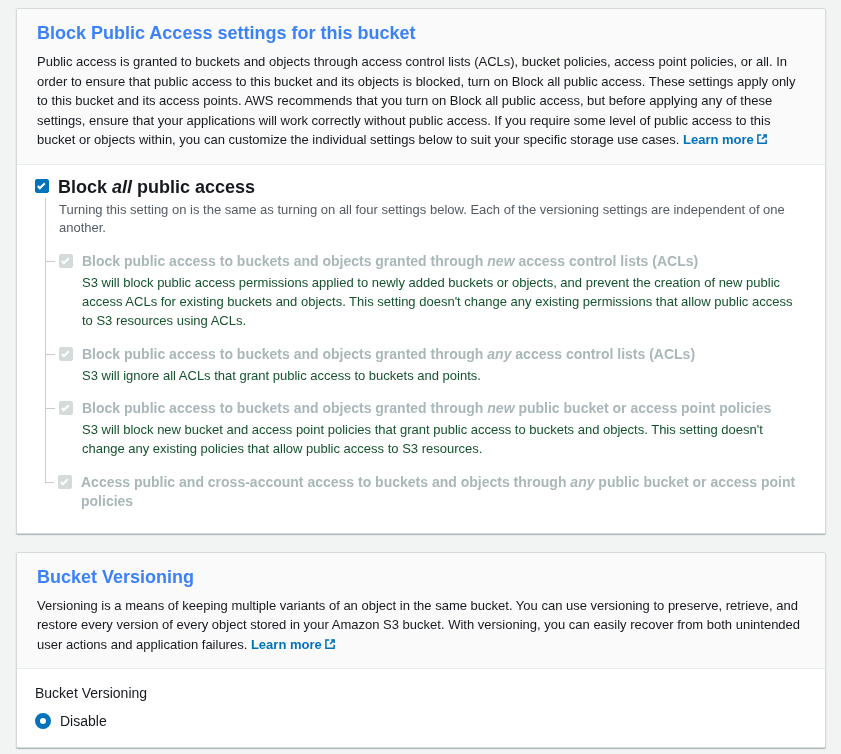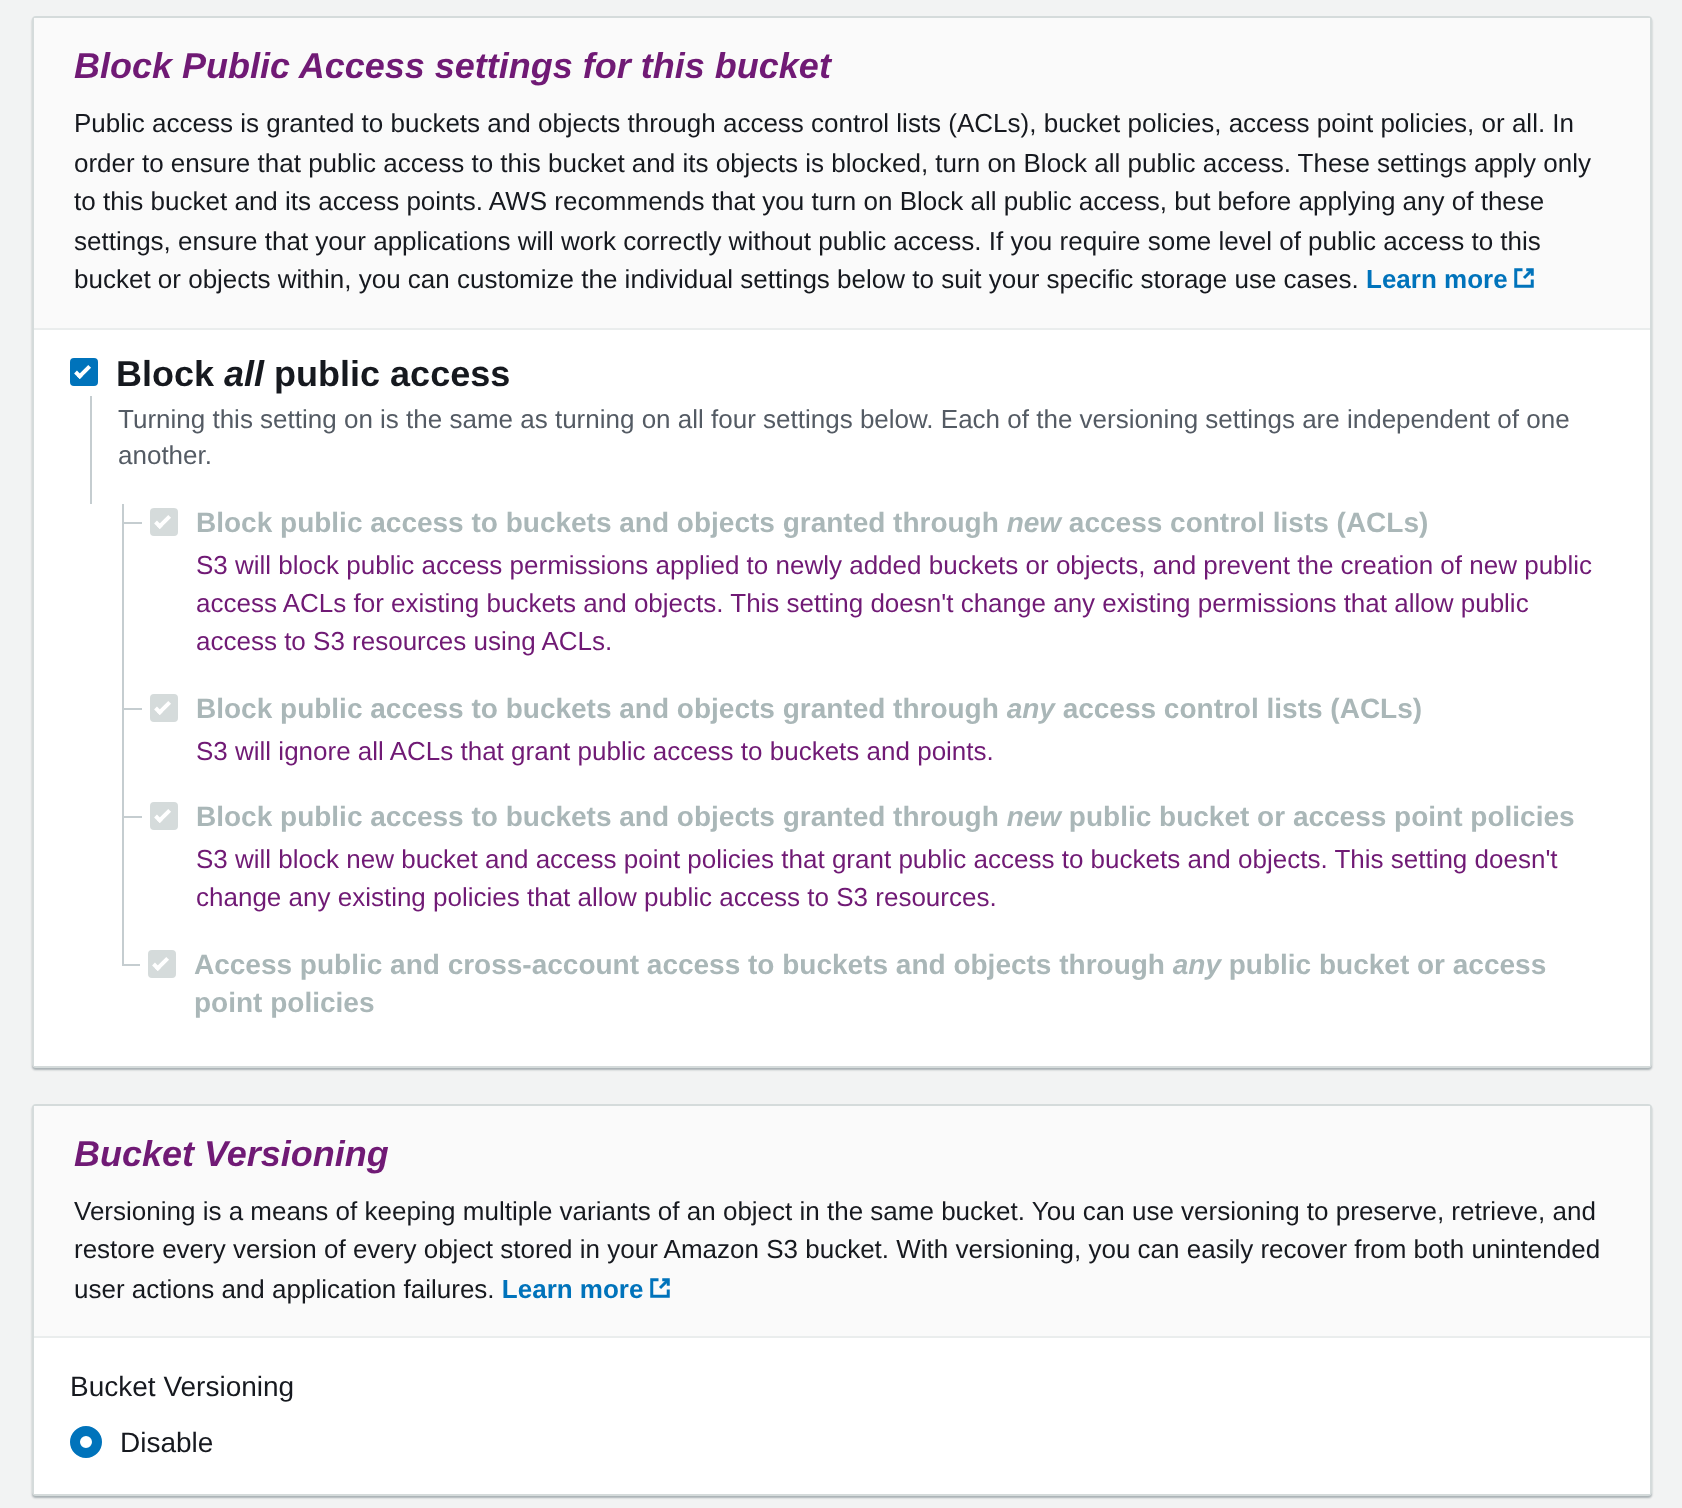--- a/index.html
+++ b/index.html
@@ -19,23 +19,22 @@
     margin-bottom:18px;
   }
   .card-header {
     background:#fafafa;
     border-bottom:1px solid #eaeded;
     padding:14px 20px 14px 20px;
   }
   .card-title {
     font-size:18px;
     font-weight:700;
-    color:#701a75;
+    color:#3b82f6;
     margin-bottom:8px;
-    font-style:italic;
   }
   .card-desc {
     font-size:13px;
     line-height:1.5;
     color:#16191f;
   }
   .learn-more {
     color:#0073bb;
     font-weight:700;
     text-decoration:none;
@@ -65,42 +64,42 @@
   .main-label { font-size:18px; font-weight:700; color:#16191f; }
   .main-label i, .sub-title i { font-weight:700; }
   .main-desc {
     font-size:13px; line-height:1.45; color:#545b64;
     padding:3px 0 14px 13px;
     margin-left:10px;
     border-left:1px solid #c5cdd0;
   }
 
   
-  .subs { list-style:none; margin-left:26px; }
+  .subs { list-style:none; margin-left:10px; }
   .sub {
     position:relative;
     padding:0 0 14px 13px;
     border-left:1px solid #c5cdd0;
   }
   .sub::before {
     content:"";
     position:absolute;
     left:0; top:9px;
     width:9px;
     border-top:1px solid #c5cdd0;
   }
   .sub:last-child { border-left:none; padding-bottom:4px; }
   .sub:last-child::after {
     content:"";
     position:absolute;
     left:0; top:0; height:9px;
     border-left:1px solid #c5cdd0;
   }
   .sub-title { font-size:14px; font-weight:700; color:#aab7b8; line-height:1.35; }
-  .sub-desc { font-size:13px; line-height:1.45; color:#701a75; margin-top:3px; }
+  .sub-desc { font-size:13px; line-height:1.45; color:#14532d; margin-top:3px; }
 
   
   .field-label { font-size:14px; color:#16191f; margin-bottom:12px; }
   .radio-row { display:flex; align-items:center; gap:9px; margin-bottom:11px; }
   .radio-row:last-child { margin-bottom:4px; }
   .radio {
     width:16px; height:16px; border-radius:50%;
     flex:0 0 16px;
     background:#fff;
   }

